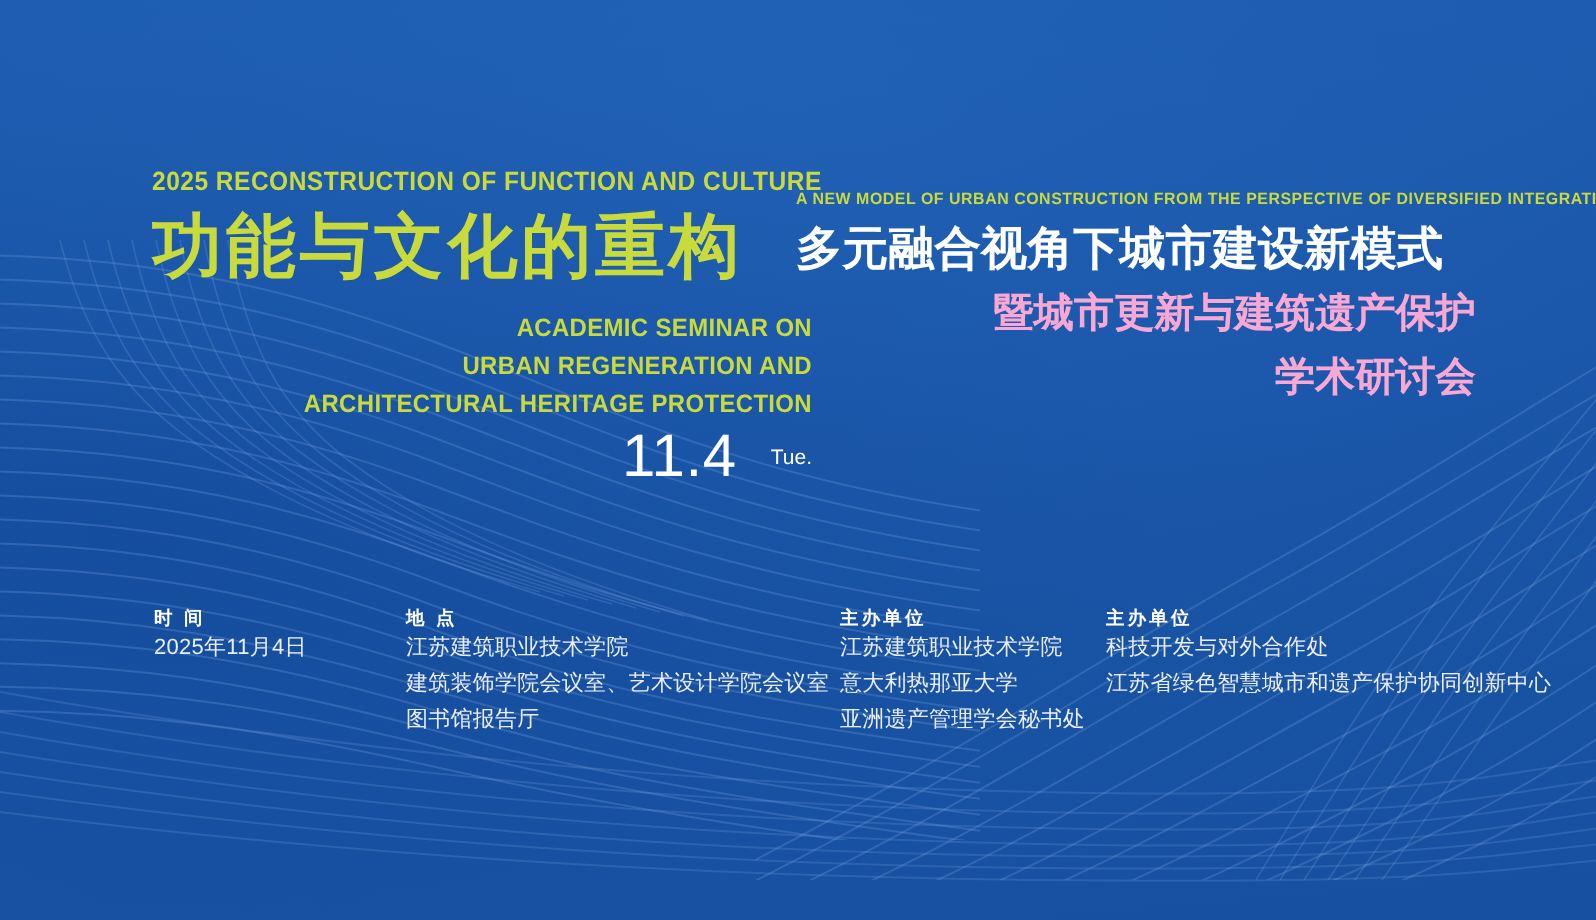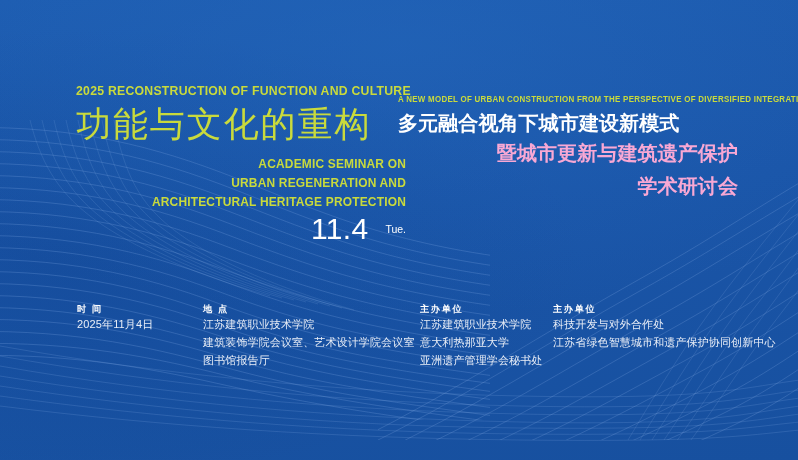--- a/index.html
+++ b/index.html
@@ -61,21 +61,21 @@
     font-weight: 700;
     letter-spacing: 0.02em;
     line-height: 1;
     white-space: nowrap;
     transform: scaleX(0.93);
     transform-origin: left center;
   }
   .headline-cn {
     color: #c9da3c;
     font-size: 35px;
-    font-weight: 400;
+    font-weight: 700;
     letter-spacing: 0.055em;
     line-height: 1.12;
     margin-top: 7px;
     white-space: nowrap;
   }
   .sub-en {
     color: #c9da3c;
     font-size: 12.6px;
     font-weight: 700;
     line-height: 1.48;
@@ -115,21 +115,21 @@
     font-size: 8.2px;
     font-weight: 700;
     letter-spacing: 0.035em;
     line-height: 1;
     white-space: nowrap;
     transform: scaleX(0.97);
     transform-origin: left center;
   }
   .right-cn-1 {
     color: #ffffff;
-    font-size: 20px;
+    font-size: 23px;
     font-weight: 700;
     letter-spacing: 0.005em;
     line-height: 1.2;
     margin-top: 7px;
     white-space: nowrap;
   }
   .right-cn-2 {
     color: #f9a8d4;
     font-size: 20px;
     font-weight: 700;

